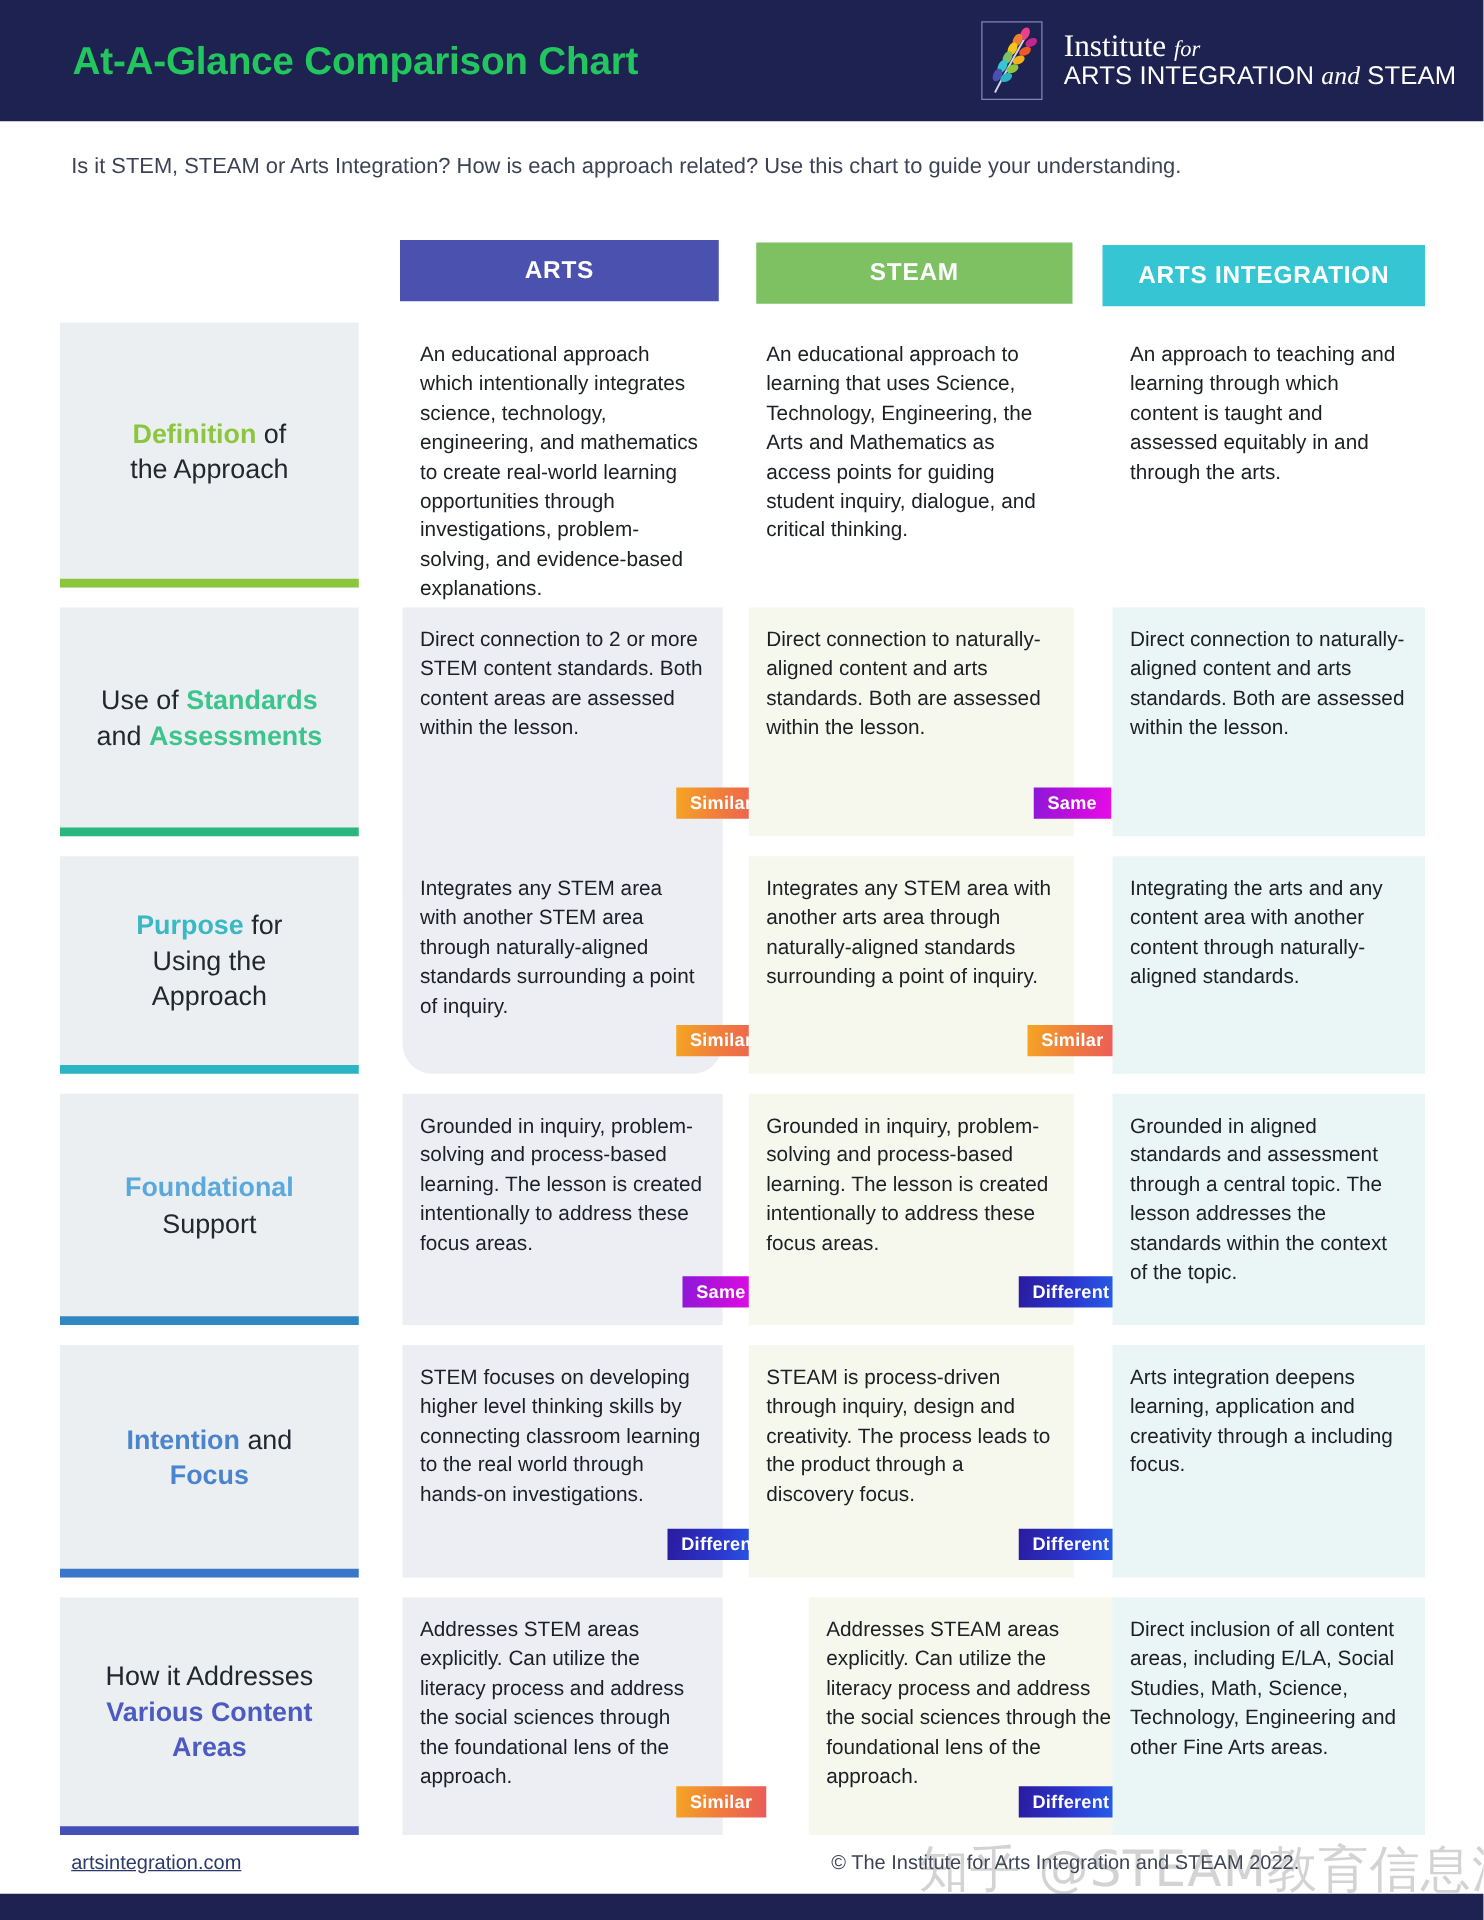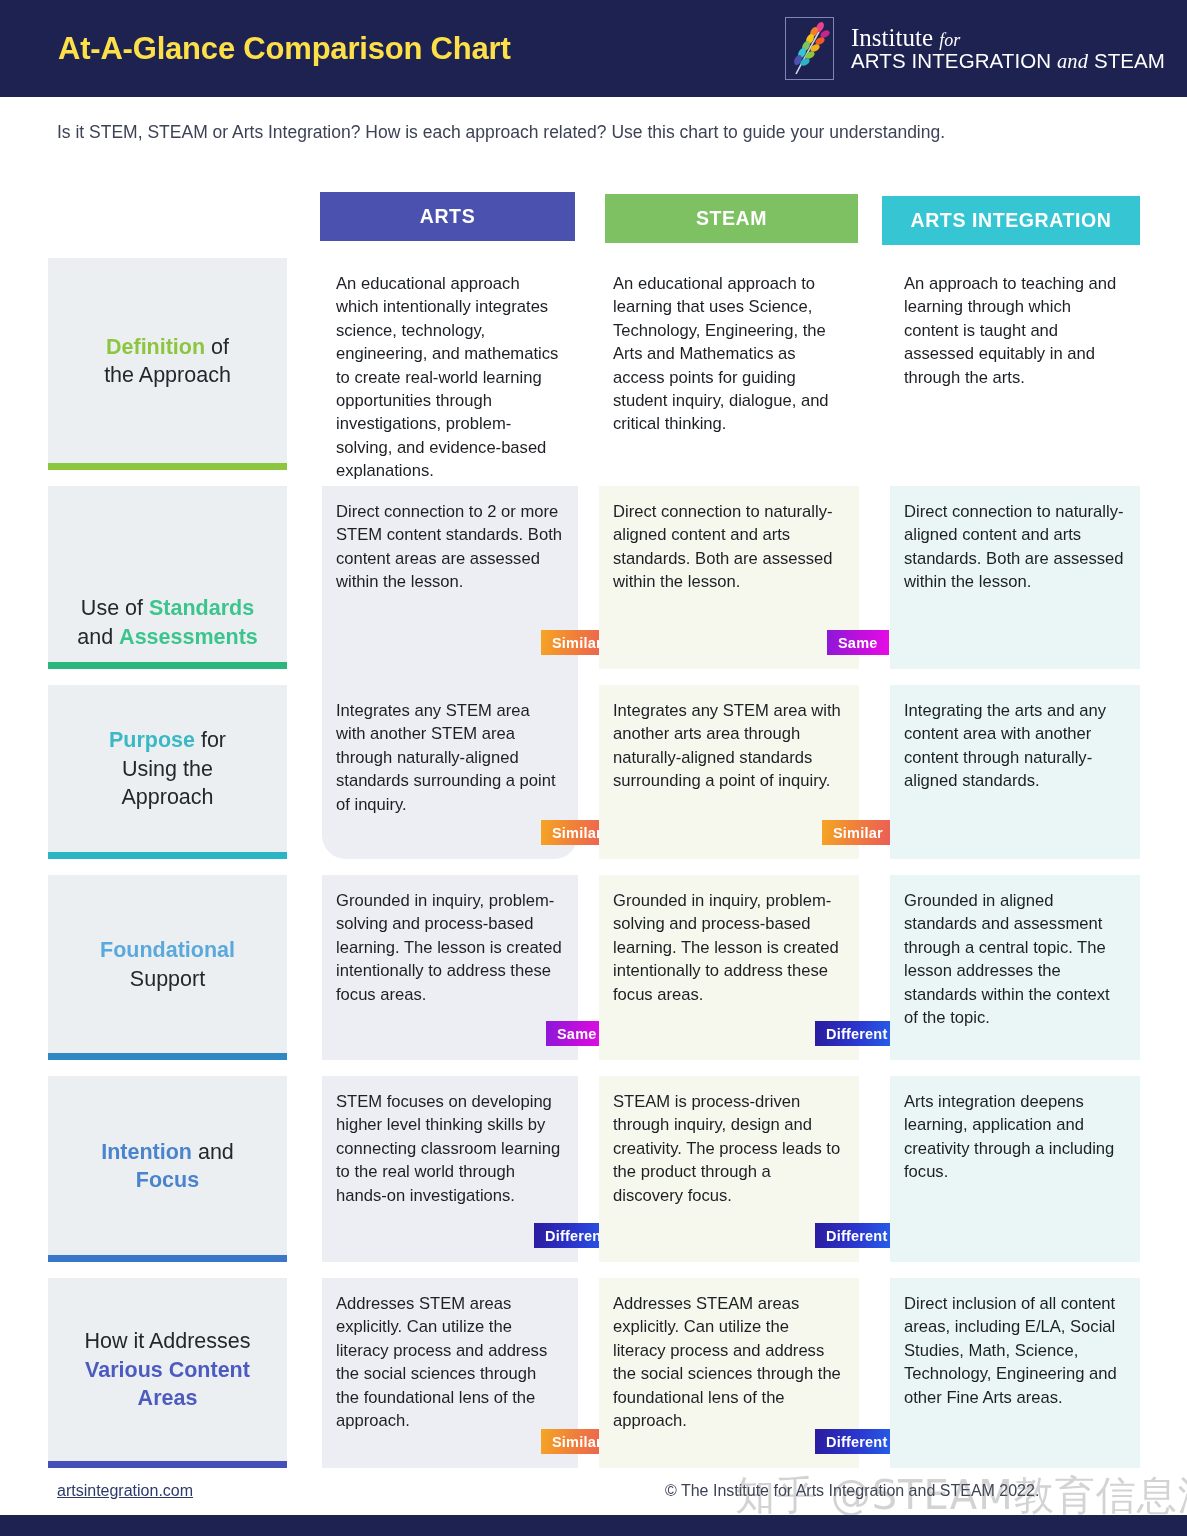--- a/index.html
+++ b/index.html
@@ -25,21 +25,21 @@
     left: 0; top: 0;
     width: 1187px;
     height: 97px;
     background: #1e2251;
     display: flex;
     align-items: center;
     justify-content: space-between;
     padding: 0 22px 0 58px;
   }
   .header-title {
-    color: #fde047;
+    color: #22c55e;
     font-size: 31px;
     font-weight: bold;
     letter-spacing: -0.2px;
     white-space: nowrap;
   }
   .logo-block {
     display: flex;
     align-items: center;
     gap: 17px;
   }
@@ -286,21 +286,21 @@
           <p>An <b>educational approach</b> which <b>intentionally</b> integrates science, technology, engineering, and mathematics to create <b>real-world learning</b> opportunities through <b>investigations</b>, <b>problem-solving</b>, and <b>evidence-based explanations</b>.</p>
         </div>
         <div class="cell c-steam" style="height: 212px;">
           <p>An <b>educational approach</b> to learning that uses Science, Technology, Engineering, the Arts and Mathematics as access points for guiding student <b>inquiry</b>, <b>dialogue</b>, and <b>critical thinking</b>.</p>
         </div>
         <div class="cell c-arts" style="height: 212px;">
           <p>An <b>approach</b> to teaching and learning through which content is <b>taught and assessed equitably</b> in and through the arts.</p>
         </div>
       </div>
       <div class="row" style="height: 183px;">
-        <div class="label-card" style="height: 183px; align-items: flex-end;">
+        <div class="label-card" style="height: 183px;">
           <div class="label-text">Use of <b style="color:#3cc48d">Standards</b><br>and <b style="color:#3cc48d">Assessments</b></div>
           <div class="accent-bar" style="background: rgb(43, 182, 126);"></div>
         </div>
         <div class="cell c-stem tint" style="height: 227px;">
           <p><b>Direct connection</b> to 2 or more STEM content standards. Both content areas are assessed within the lesson.</p>
         </div>
         <div class="badge similar" style="left: 493px; top: 144px;">Similar</div>
         <div class="cell c-steam tint" style="height: 183px;">
           <p><b>Direct connection</b> to naturally-aligned content and arts standards. Both are assessed within the lesson.</p>
         </div>
@@ -362,21 +362,21 @@
       </div>
       <div class="row" style="height: 190px;">
         <div class="label-card" style="height: 190px;">
           <div class="label-text">How it Addresses<br><b style="color:#4c5bc0">Various Content</b><br><b style="color:#4c5bc0">Areas</b></div>
           <div class="accent-bar" style="background: rgb(68, 80, 184);"></div>
         </div>
         <div class="cell c-stem tint" style="height: 190px;">
           <p><b>Addresses STEM areas explicitly</b>. Can utilize the literacy process and address the social sciences through the foundational lens of the approach.</p>
         </div>
         <div class="badge similar" style="left: 493px; top: 151px;">Similar</div>
-        <div class="cell c-steam tint" style="height: 190px;">
+        <div class="cell c-steam tint" style="height: 190px; margin-left: 48px;">
           <p><b>Addresses STEAM areas explicitly</b>. Can utilize the literacy process and address the social sciences through the foundational lens of the approach.</p>
         </div>
         <div class="badge different" style="left: 767px; top: 151px;">Different</div>
         <div class="cell c-arts tint" style="height: 190px;">
           <p><b>Direct inclusion of all content areas</b>, including E/LA, Social Studies, Math, Science, Technology, Engineering and other Fine Arts areas.</p>
         </div>
       </div>
     </div>
 
   <div class="footer">

